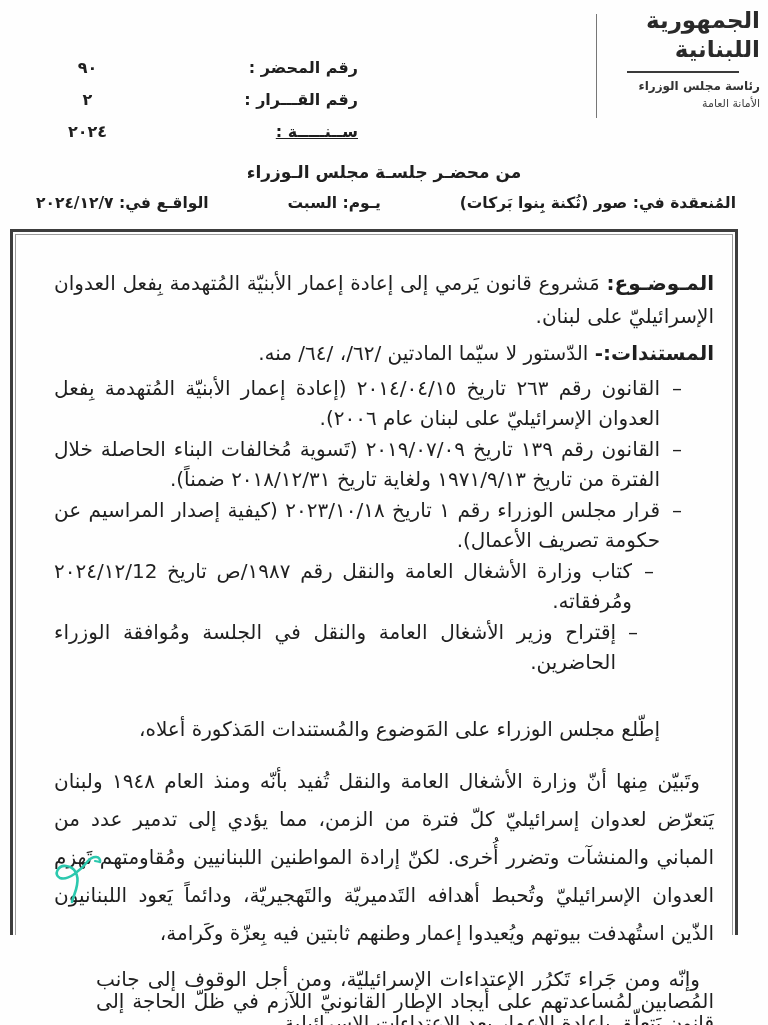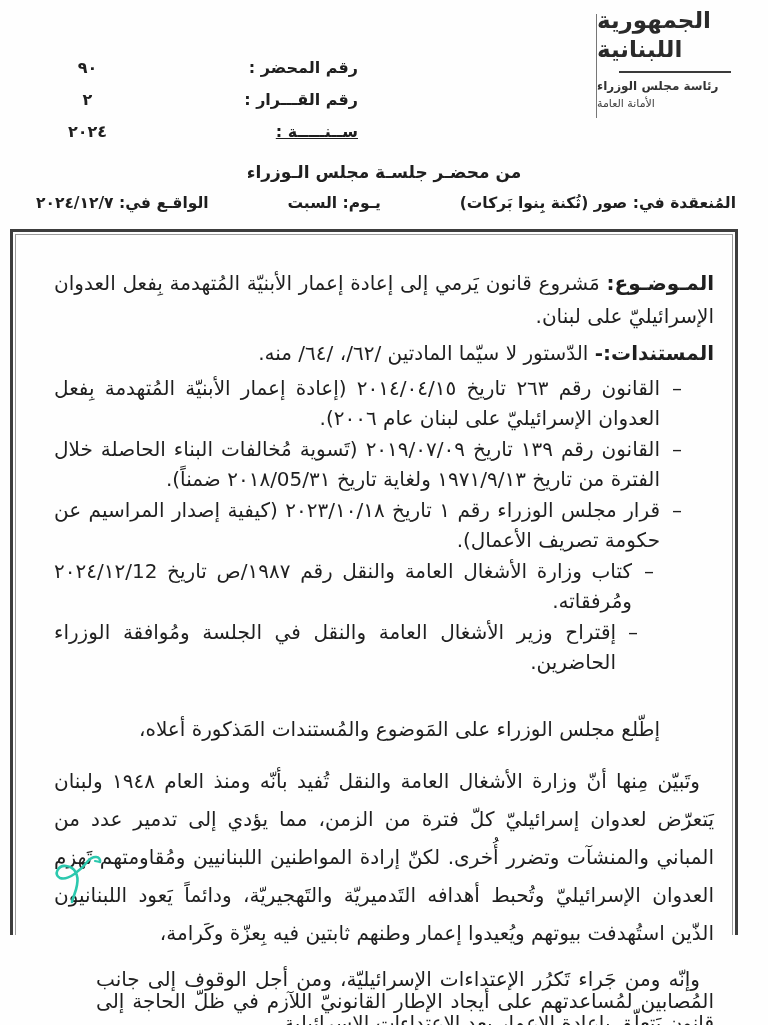--- a/index.html
+++ b/index.html
@@ -3,21 +3,21 @@
 <meta charset="utf-8">
 <style>
   * { margin:0; padding:0; box-sizing:border-box; }
   body { background:#e8e8e8; font-family:"DejaVu Sans", sans-serif; }
   .page {
     position:relative; width:768px; height:1025px; background:#fefefe;
     color:#1f1f1f; overflow:hidden; margin:0 auto;
   }
 
   
-  .logo { position:absolute; top:6px; right:16px; width:155px; text-align:left; direction:rtl; }
+  .logo { position:absolute; top:6px; right:8px; width:155px; text-align:right; direction:rtl; }
   .logo-republic { font-weight:bold; font-size:23px; line-height:1.25; color:#2a2a2a; letter-spacing:1px; }
   .logo-divider { width:112px; height:0; border-top:2px solid #3a3a3a; margin:7px auto 6px; }
   .logo-presidency { font-size:12px; font-weight:bold; color:#333; }
   .logo-secretariat { font-size:11px; color:#444; margin-top:4px; }
   .logo-vline { position:absolute; top:14px; left:596px; width:1px; height:104px; background:#777; }
 
   
   .meta { position:absolute; top:58px; left:40px; width:318px; direction:rtl; font-weight:bold; font-size:16px; }
   .meta-row { display:flex; justify-content:space-between; align-items:baseline; margin-bottom:13px; }
   .meta-value { min-width:95px; text-align:center; }
@@ -111,21 +111,21 @@
           <span>الدّستور لا سيّما المادتين /٦٢/، /٦٤/ منه.</span>
         </p>
 
         <ul class="docs">
           <li>
             <span class="dash">–</span>
             <span>القانون رقم ٢٦٣ تاريخ ٢٠١٤/٠٤/١٥ (إعادة إعمار الأبنيّة المُتهدمة بِفعل العدوان الإسرائيليّ على لبنان عام ٢٠٠٦).</span>
           </li>
           <li>
             <span class="dash">–</span>
-            <span>القانون رقم ١٣٩ تاريخ ٢٠١٩/٠٧/٠٩ (تَسوية مُخالفات البناء الحاصلة خلال الفترة من تاريخ ١٩٧١/٩/١٣ ولغاية تاريخ ٢٠١٨/05/٣١ ضمناً).</span>
+            <span>القانون رقم ١٣٩ تاريخ ٢٠١٩/٠٧/٠٩ (تَسوية مُخالفات البناء الحاصلة خلال الفترة من تاريخ ١٩٧١/٩/١٣ ولغاية تاريخ ٢٠١٨/١٢/٣١ ضمناً).</span>
           </li>
           <li>
             <span class="dash">–</span>
             <span>قرار مجلس الوزراء رقم ١ تاريخ ٢٠٢٣/١٠/١٨ (كيفية إصدار المراسيم عن حكومة تصريف الأعمال).</span>
           </li>
           <li class="ind1">
             <span class="dash">–</span>
             <span>كتاب وزارة الأشغال العامة والنقل رقم ١٩٨٧/ص تاريخ ٢٠٢٤/١٢/12 ومُرفقاته.</span>
           </li>
           <li class="ind2">

